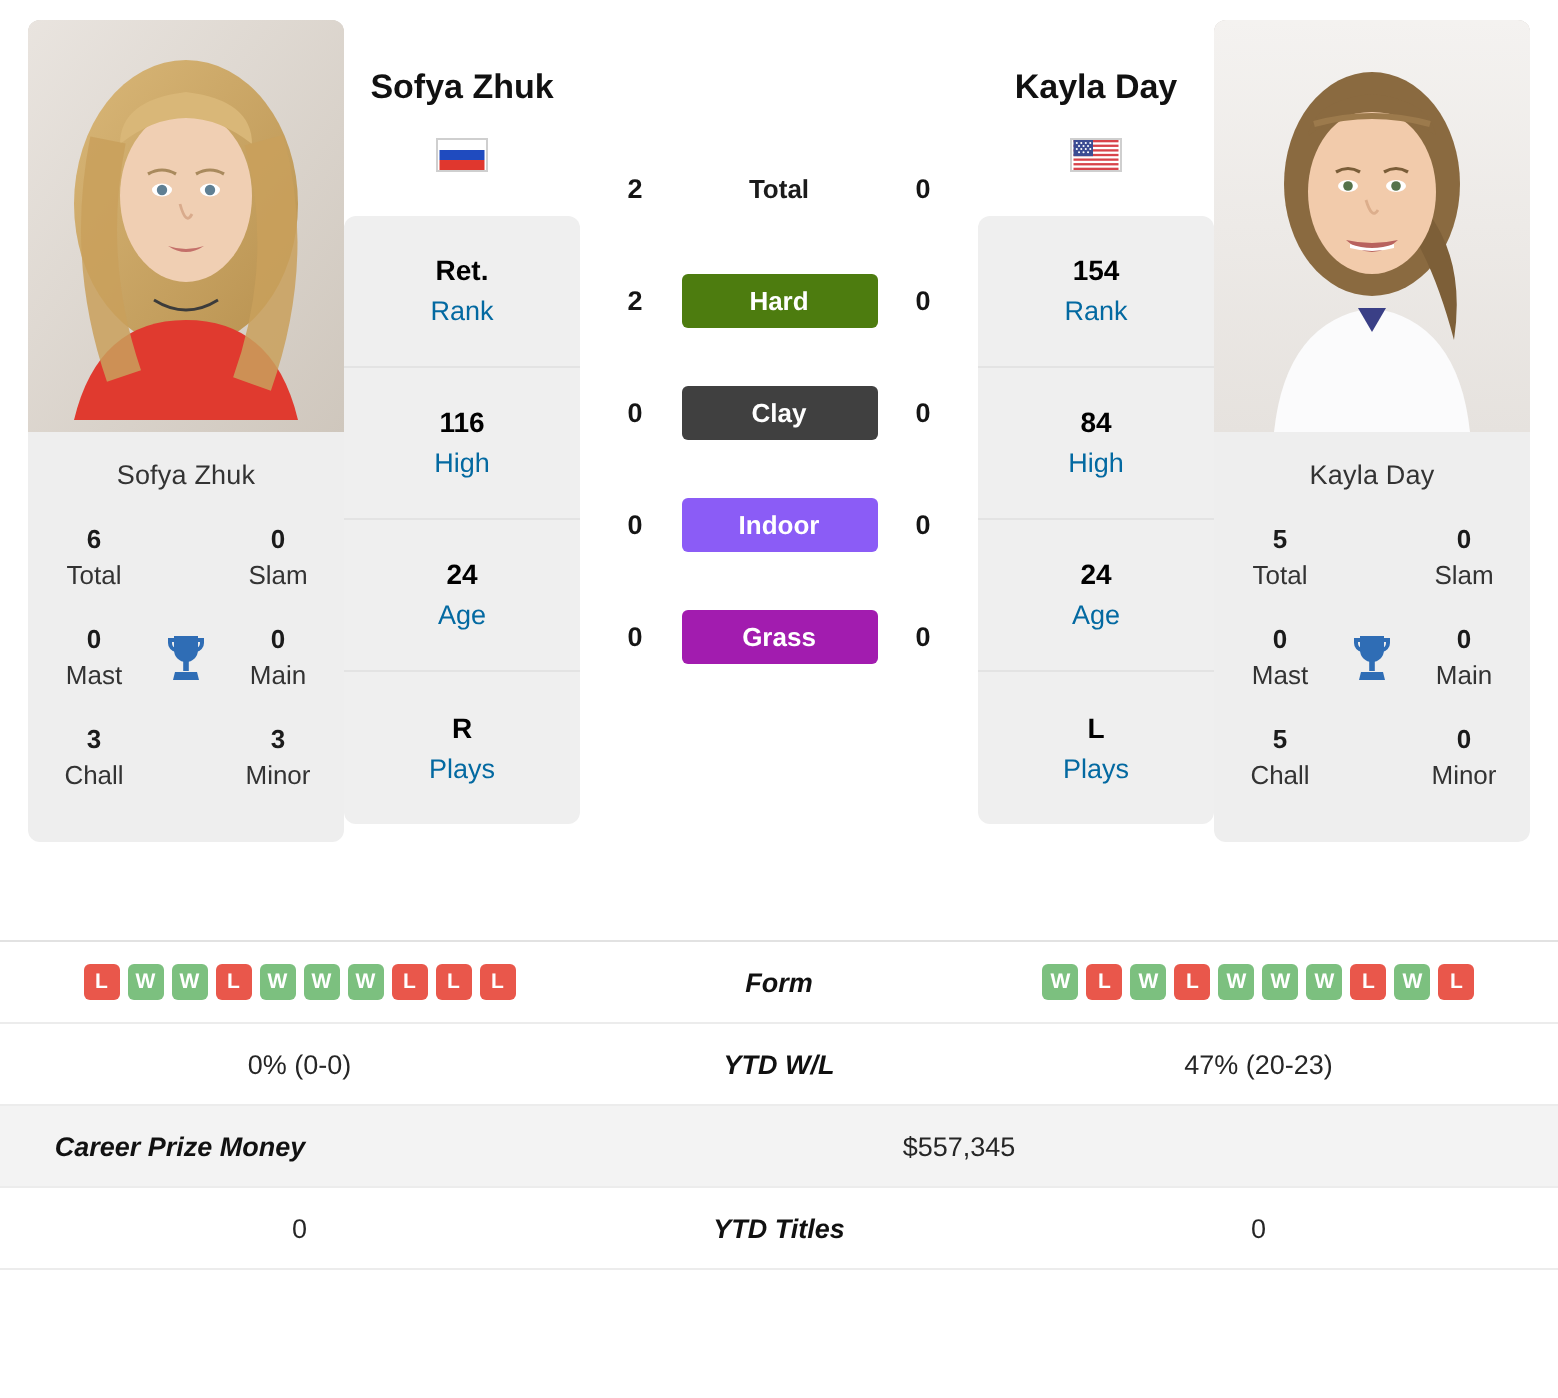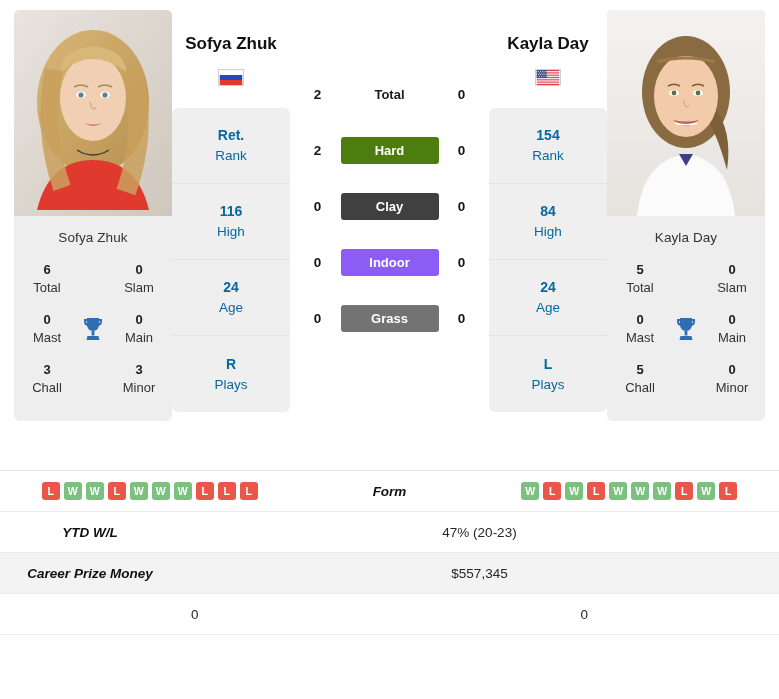--- a/index.html
+++ b/index.html
@@ -84,21 +84,21 @@
     display: flex;
     flex-direction: column;
     align-items: center;
     justify-content: center;
     border-bottom: 1px solid #e3e3e3;
   }
   .stat-cell:last-child { border-bottom: none; }
   .stat-val {
     font-size: 14px;
     font-weight: bold;
-    color: #0369a1;
+    color: #000000;
     line-height: 20px;
   }
   .stat-lbl {
     font-size: 13.5px;
     color: #0369a1;
     line-height: 21px;
   }
   .name-wrap { margin-top: 24px; }
   .pname {
     font-size: 17px;
@@ -325,21 +325,21 @@
         <div class="sbadge" style="background:#404040;">Clay</div>
         <div class="sval">0</div>
       </div>
       <div class="srow">
         <div class="sval">0</div>
         <div class="sbadge" style="background:#8b5cf6;">Indoor</div>
         <div class="sval">0</div>
       </div>
       <div class="srow">
         <div class="sval">0</div>
-        <div class="sbadge" style="background:#737373;">Grass</div>
+        <div class="sbadge" style="background:#a21caf;">Grass</div>
         <div class="sval">0</div>
       </div>
     </div>
 
     <div class="stat-col" style="position:relative;margin-top:0;">
       <div class="name-wrap" style="text-align:center;">
         <div class="pname">Kayla Day</div>
         <svg class="flag" viewBox="0 0 30 20">
           <rect width="30" height="20" fill="#ffffff"></rect>
           <g fill="#d8434a">
@@ -497,28 +497,30 @@
             <div class="fb w">W</div>
             <div class="fb l">L</div>
             <div class="fb w">W</div>
             <div class="fb l">L</div>
           </div>
       </div>
     </div>
 
 
     <div class="trow2">
+      <div class="cell-l">0% (0-0)</div>
       <div class="cell-m">YTD W/L</div>
       <div class="cell-r">47% (20-23)</div>
     </div>
 
     <div class="trow2 alt">
       <div class="cell-m">Career Prize Money</div>
       <div class="cell-r">$557,345</div>
     </div>
 
     <div class="trow2">
       <div class="cell-l">0</div>
+      <div class="cell-m">YTD Titles</div>
       <div class="cell-r">0</div>
     </div>
 
   </div>
 </div>
 
 </body></html>

